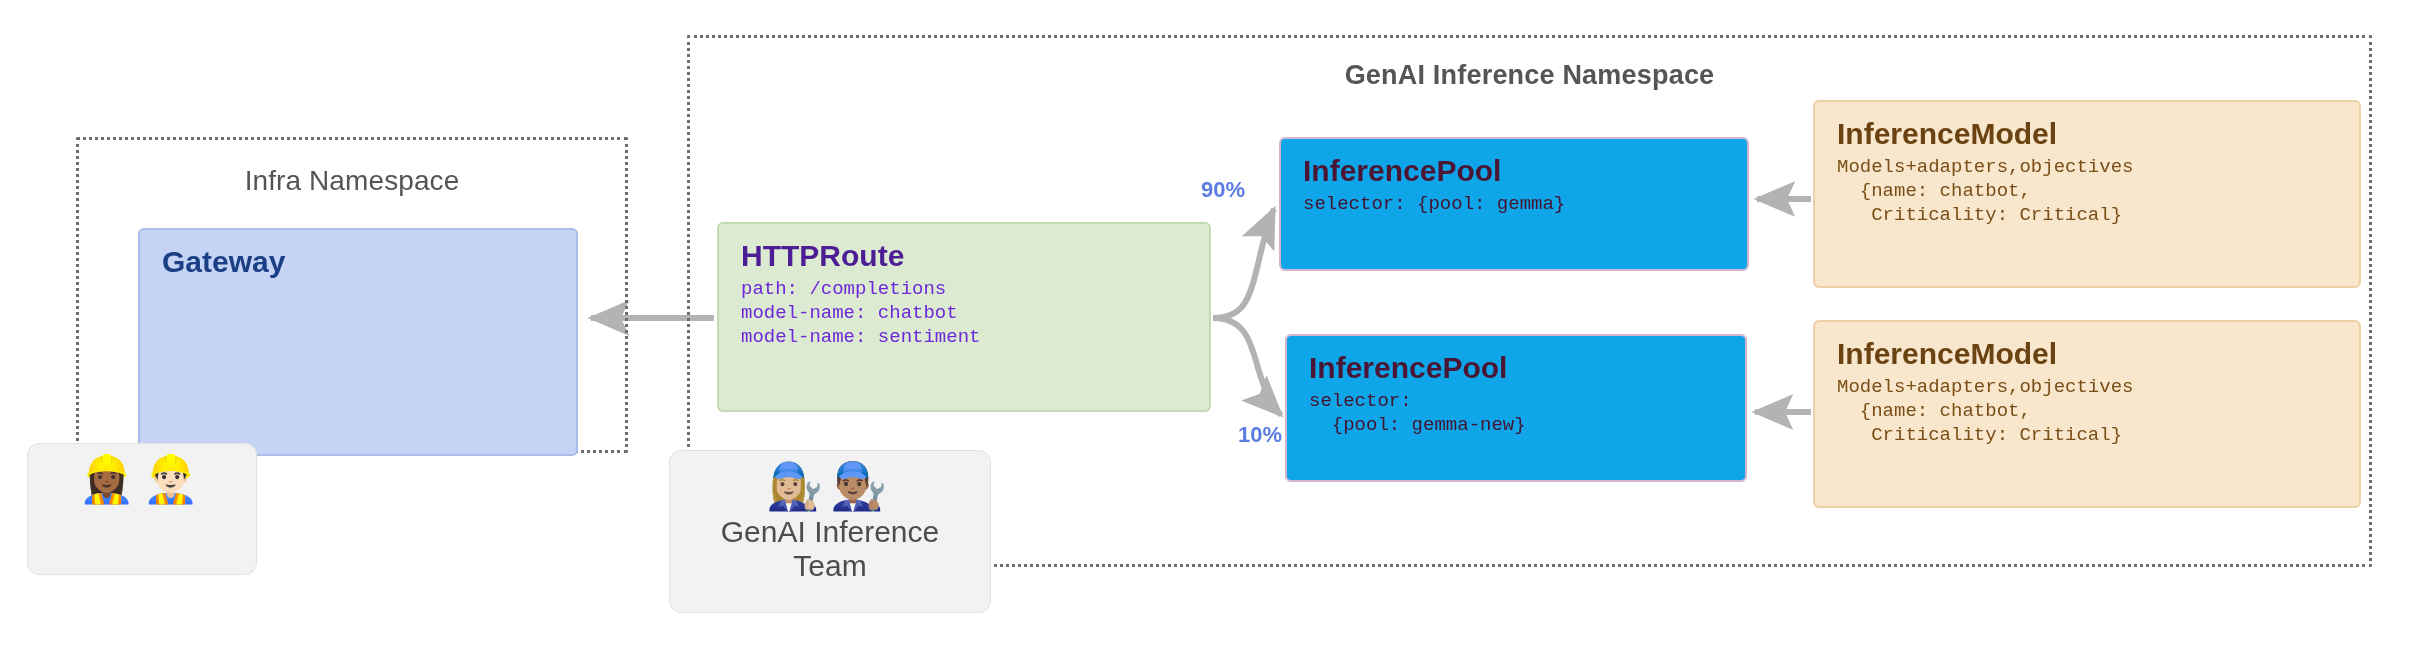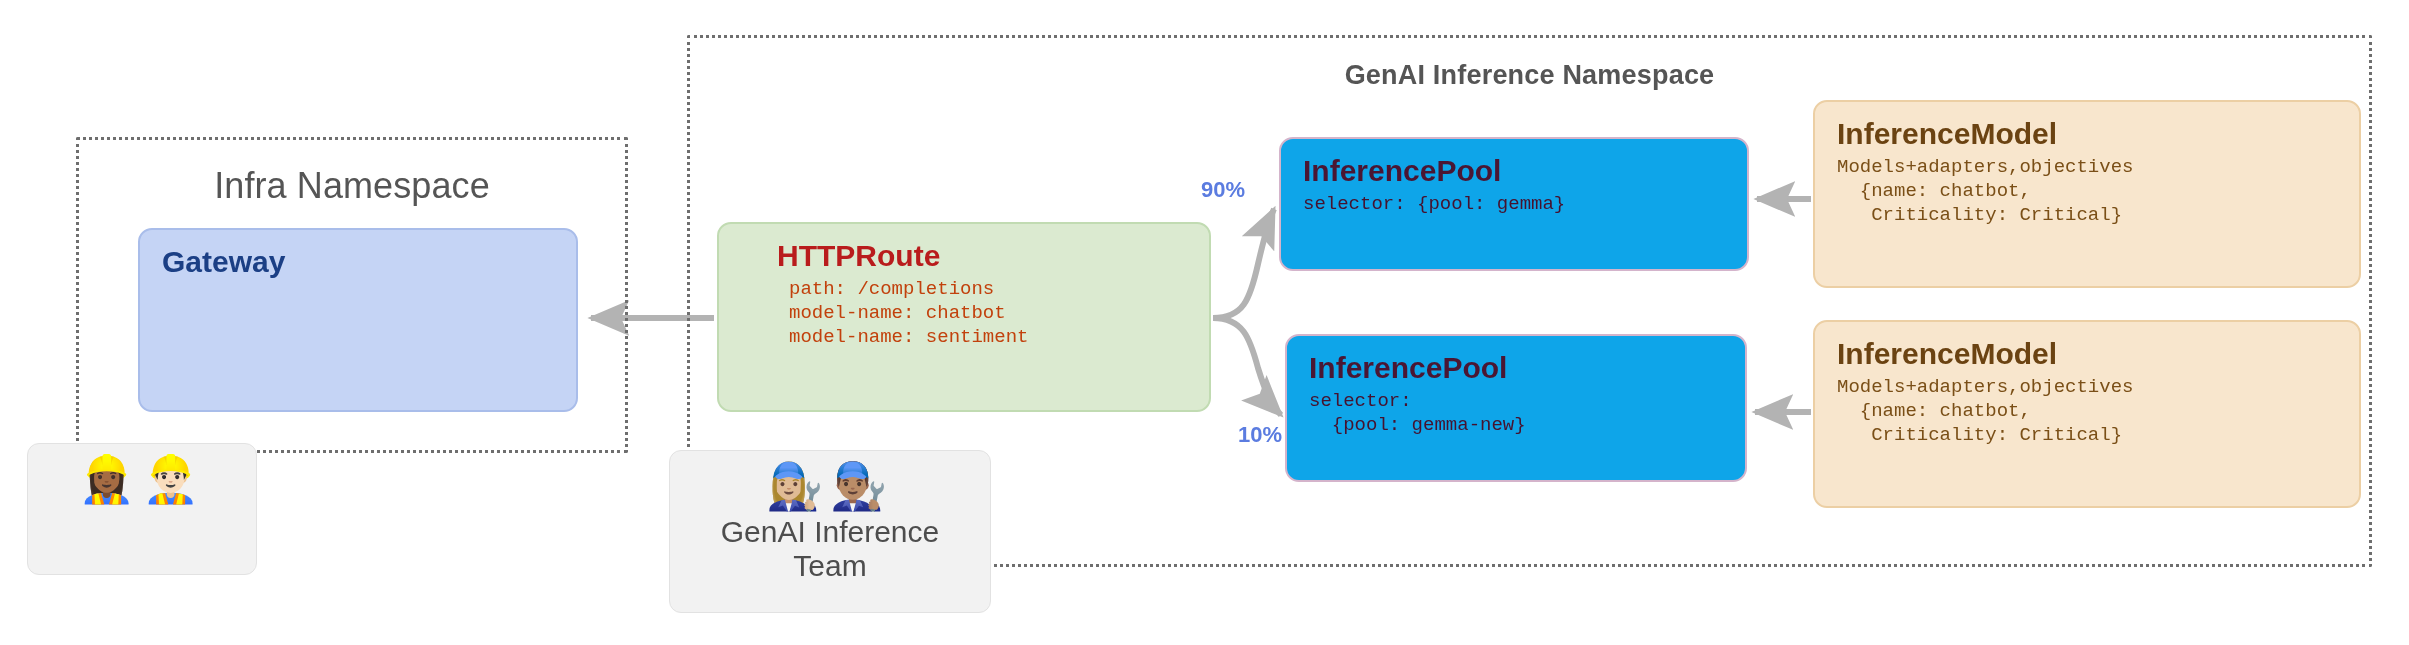--- a/index.html
+++ b/index.html
@@ -40,36 +40,36 @@
   }
   .namespace-title {
     position: absolute;
     width: 100%;
     text-align: center;
     color: #555555;
     white-space: nowrap;
   }
   #infra-namespace-title {
     top: 25px;
-    font-size: 36px;
+    font-size: 28px;
     font-weight: 400;
     letter-spacing: 0.1px;
   }
   #genai-namespace-title {
     top: 22px;
     font-size: 27px;
     font-weight: 700;
     letter-spacing: 0.2px;
   }
 
   
   .node {
     position: absolute;
     box-sizing: border-box;
-    border-radius: 14px;
+    border-radius: 6px;
     border-width: 2px;
     border-style: solid;
     padding: 14px 22px 32px 22px;
   }
   .node .node-title {
     font-family: "Liberation Sans", sans-serif;
     font-weight: 700;
     font-size: 30px;
     line-height: 1.22;
     white-space: nowrap;
@@ -80,38 +80,38 @@
     line-height: 1.27;
     white-space: pre;
     margin-top: 2px;
   }
 
   
   #gateway-node {
     left: 138px;
     top: 228px;
     width: 440px;
-    height: 184px;
+    height: 228px;
     background: #c5d4f5;
     border-color: #a9bdea;
   }
   #gateway-node .node-title { color: #1b3f85; }
   #gateway-node .node-body  { color: #27408a; }
 
   
   #httproute-node {
     left: 717px;
     top: 222px;
     width: 494px;
     height: 190px;
     background: #dbead0;
     border-color: #c1dbb2;
   }
-  #httproute-node .node-title { color: #b91c1c; margin-left: 36px; }
-  #httproute-node .node-body  { color: #c2410c; margin-left: 48px; }
+  #httproute-node .node-title { color: #4c1d95; }
+  #httproute-node .node-body  { color: #6d28d9; }
 
   
   .pool-node {
     background: #0ea5e9;
     border-color: #d4b4cb;
   }
   .pool-node .node-title { color: #4a1633; }
   .pool-node .node-body  { color: #46122f; }
   #inference-pool-gemma {
     left: 1279px;

